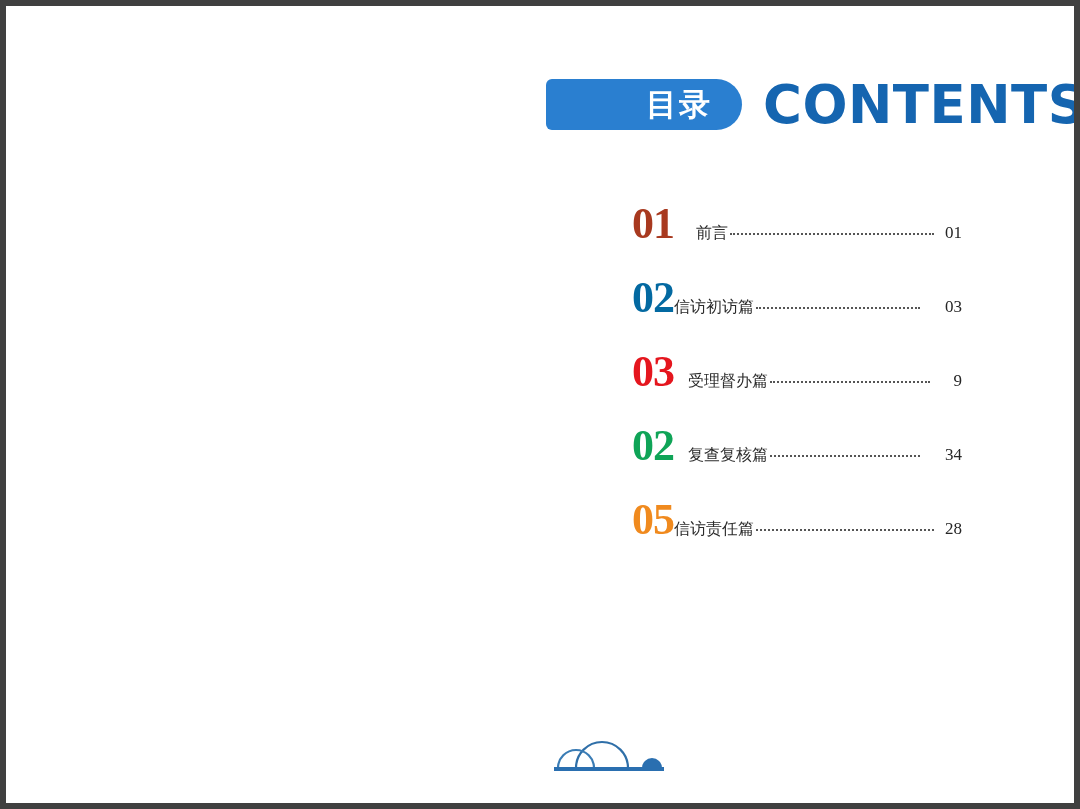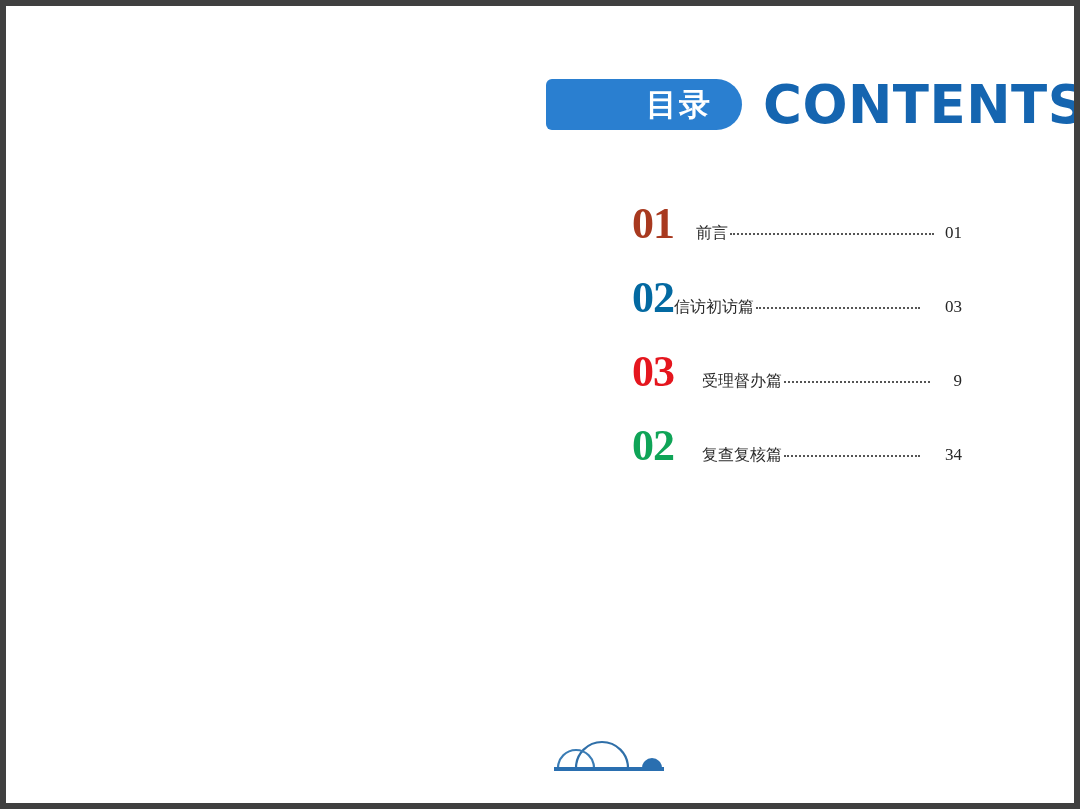--- a/index.html
+++ b/index.html
@@ -99,21 +99,21 @@
     font-family: "Liberation Serif", "DejaVu Serif", serif;
     font-size: 17px;
     color: #262626;
     flex: 0 0 auto;
     text-align: right;
     min-width: 26px;
   }
 
   
   .gap-sm  { margin-left: 0; }
-  .gap-md  { margin-left: 28px; }
+  .gap-md  { margin-left: 14px; }
   .gap-lg  { margin-left: 22px; }
   .pad-sm  { padding-left: 4px; }
   .pad-md  { padding-left: 14px; }
 
   
   #footer {
     position: absolute;
     left: 0;
     top: 718px;
     width: 1080px;
@@ -173,20 +173,26 @@
       <span class="toc-page pad-sm">9</span>
     </div>
 
     <div class="toc-row">
       <span class="toc-num" style="color:#0fa457;">02</span>
       <span class="toc-title gap-md">复查复核篇</span>
       <span class="toc-leader"></span>
       <span class="toc-page pad-md">34</span>
     </div>
 
+    <div class="toc-row">
+      <span class="toc-num" style="color:#f08a1e;">05</span>
+      <span class="toc-title gap-sm">信访责任篇</span>
+      <span class="toc-leader"></span>
+      <span class="toc-page">28</span>
+    </div>
 
   </div>
 
   <div id="footer">
 
     <svg id="footer-logo" viewBox="0 0 124 48">
 
       <path d="M30 40 A26 26 0 0 1 82 40" fill="none" stroke="#2f6fa8" stroke-width="2.2"></path>
 
       <path d="M12 40 A18 18 0 0 1 48 40" fill="none" stroke="#3a7cb5" stroke-width="2.2"></path>

